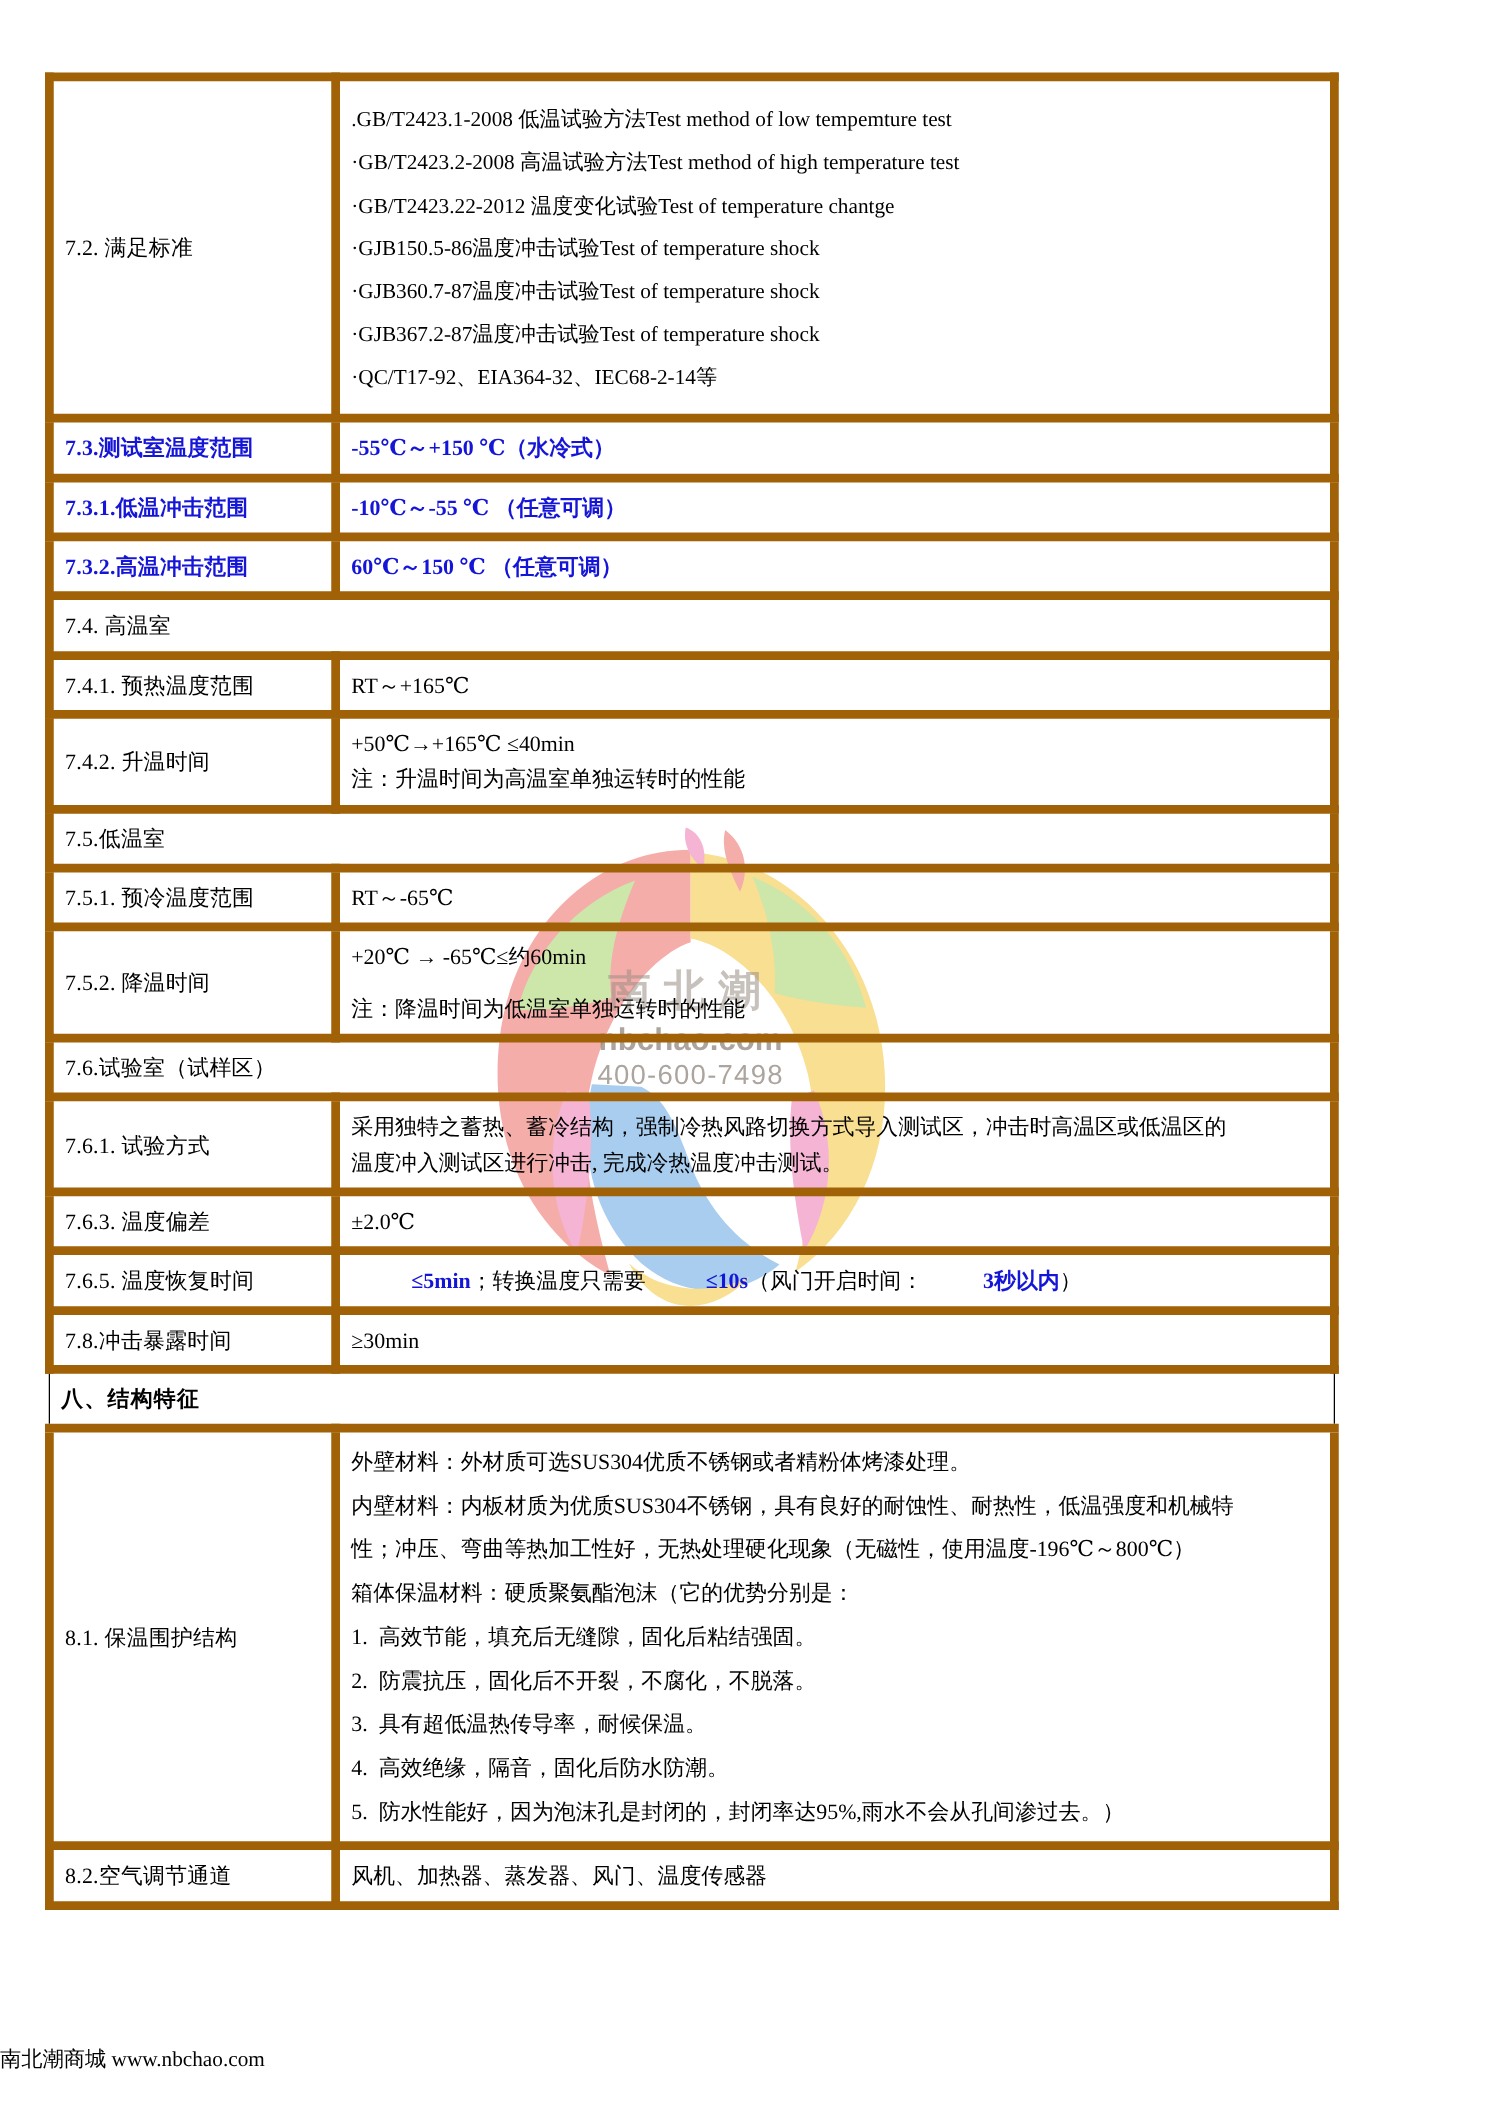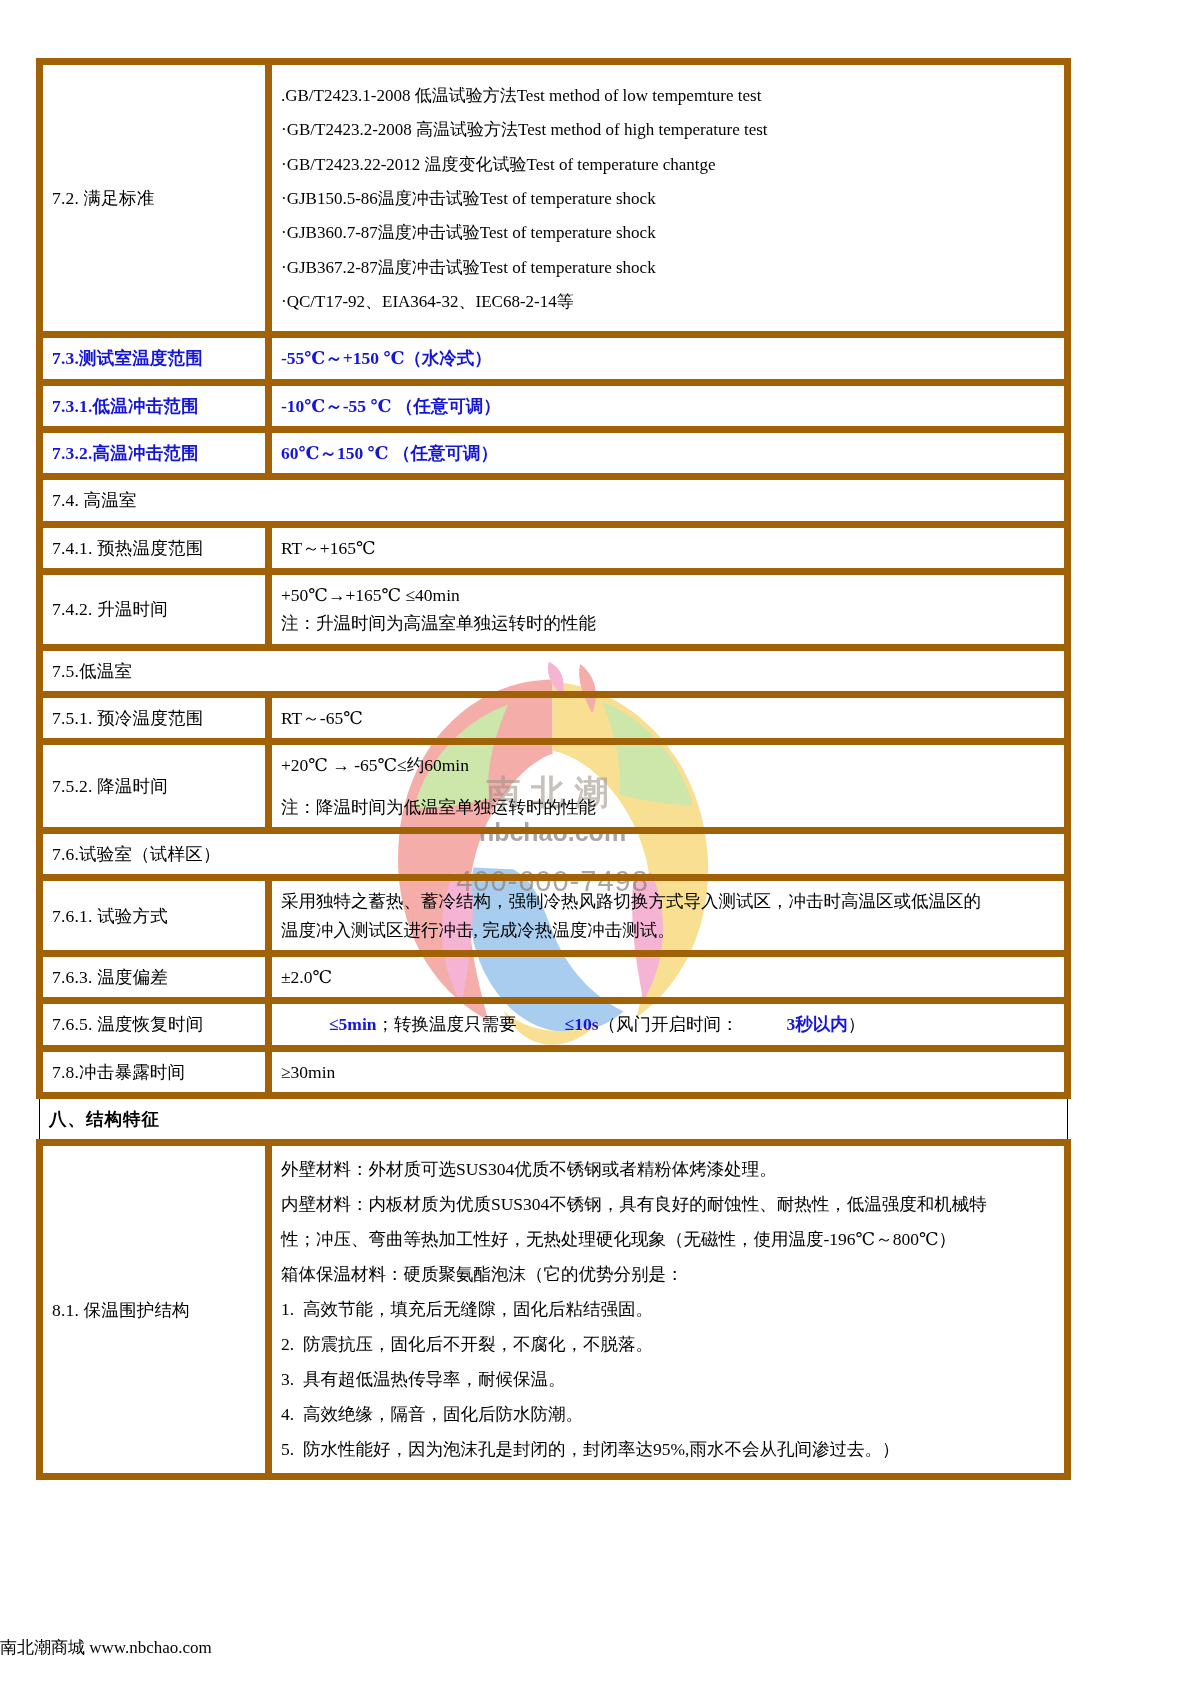--- a/index.html
+++ b/index.html
@@ -52,24 +52,24 @@
     letter-spacing: 10px;
   }
   .wm-dom {
     font-size: 25px;
     font-weight: bold;
     color: #8d8279;
     opacity: 0.72;
     margin-top: 2px;
   }
   .wm-tel {
-    font-size: 29px;
+    font-size: 22px;
     color: #8d8279;
     opacity: 0.72;
-    margin-top: 18px;
+    margin-top: 0;
     letter-spacing: 1px;
   }
 
   
   table.spec {
     position: relative;
     z-index: 3;
     width: 1028px;
     border-collapse: collapse;
     table-layout: fixed;
@@ -277,18 +277,22 @@
             <p>箱体保温材料：硬质聚氨酯泡沫（它的优势分别是：</p>
             <p><span class="num">1.</span><span>高效节能，填充后无缝隙，固化后粘结强固。</span></p>
             <p><span class="num">2.</span><span>防震抗压，固化后不开裂，不腐化，不脱落。</span></p>
             <p><span class="num">3.</span><span>具有超低温热传导率，耐候保温。</span></p>
             <p><span class="num">4.</span><span>高效绝缘，隔音，固化后防水防潮。</span></p>
             <p><span class="num">5.</span><span>防水性能好，因为泡沫孔是封闭的，封闭率达95%,雨水不会从孔间渗过去。）</span></p>
           </div>
         </td>
       </tr>
 
+      <tr>
+        <td class="label">8.2.空气调节通道</td>
+        <td class="value">风机、加热器、蒸发器、风门、温度传感器</td>
+      </tr>
 
     </tbody>
   </table>
 
   <div class="footer">南北潮商城 www.nbchao.com</div>
 </div>
 
 </body></html>

